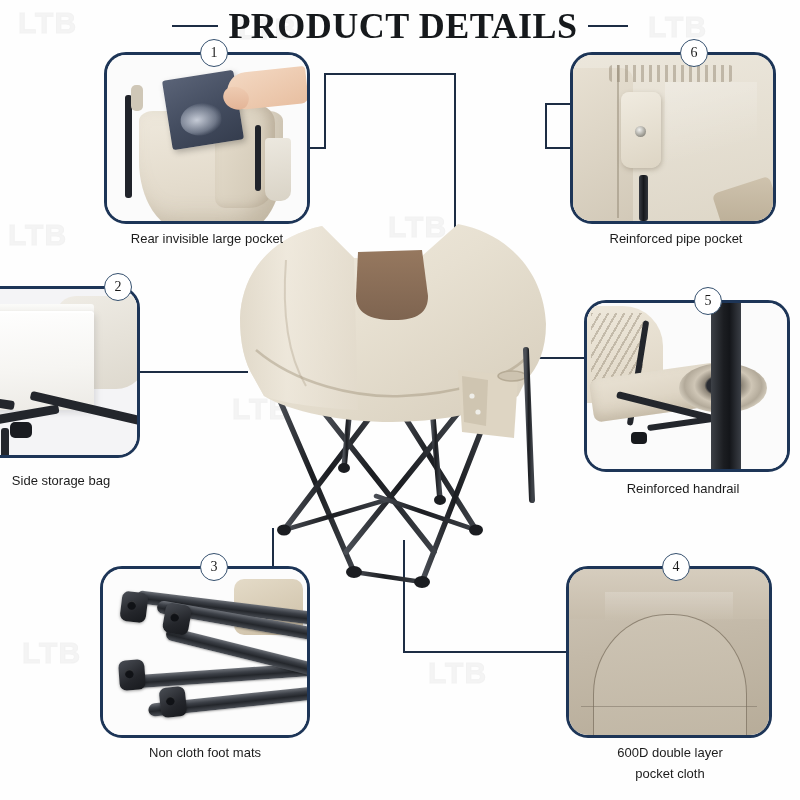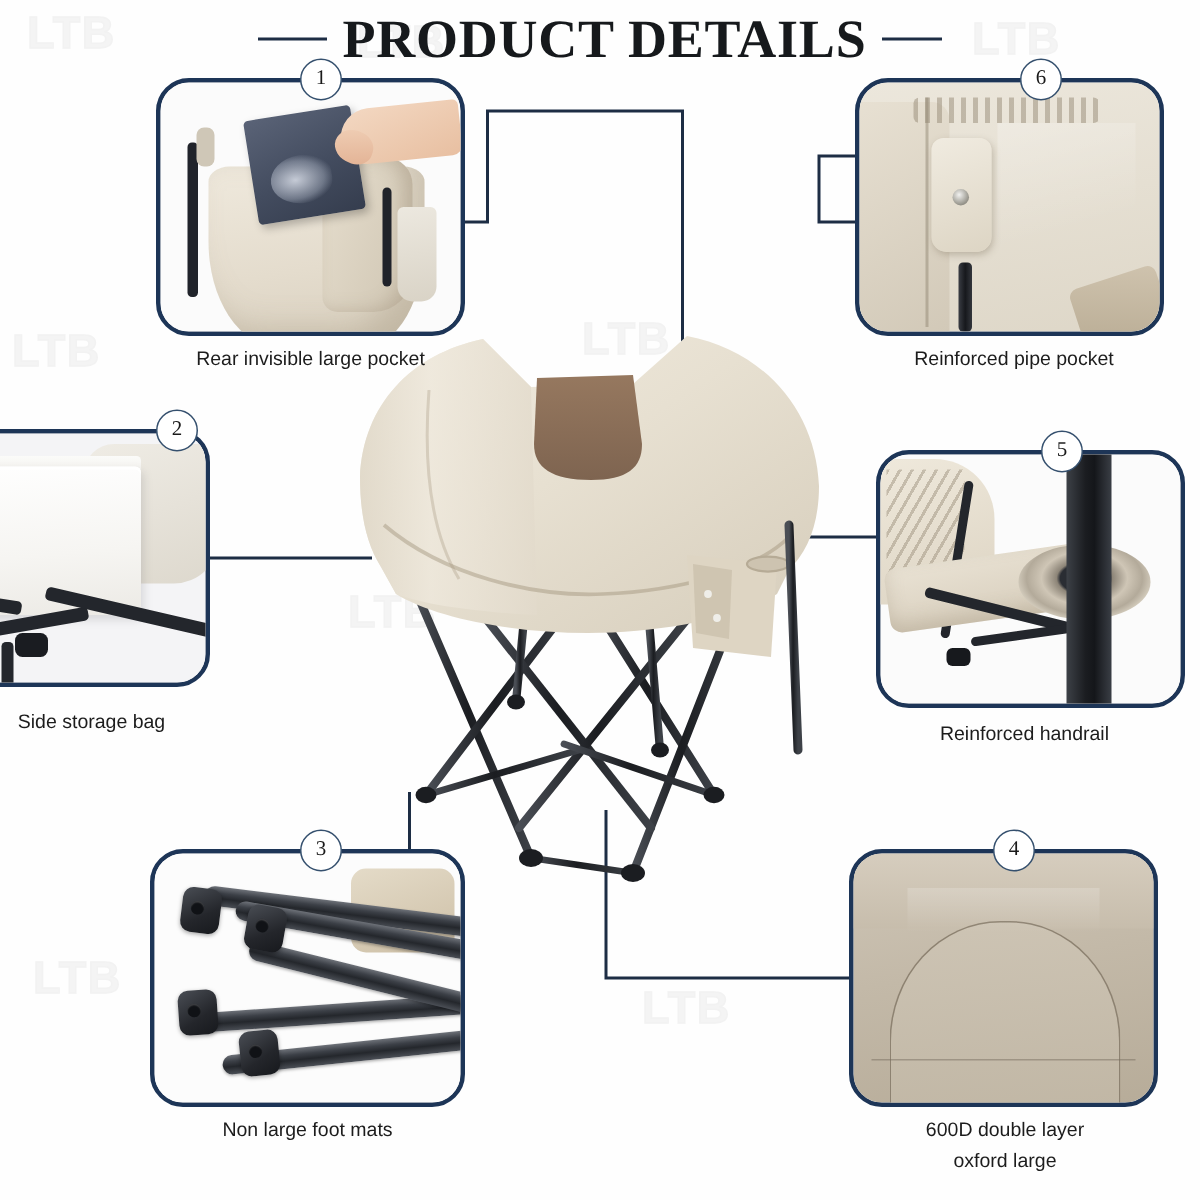--- a/index.html
+++ b/index.html
@@ -376,35 +376,35 @@
         <div class="tube" style="left:14%;top:60%;width:92%;transform:rotate(-4deg)"></div>
         <div class="tube" style="left:22%;top:76%;width:84%;transform:rotate(-6deg)"></div>
         <div class="tube" style="left:30%;top:46%;width:76%;transform:rotate(14deg)"></div>
         <div class="foot" style="left:9%;top:14%;transform:rotate(7deg)"></div>
         <div class="foot" style="left:30%;top:21%;transform:rotate(10deg)"></div>
         <div class="foot" style="left:8%;top:55%;transform:rotate(-4deg)"></div>
         <div class="foot" style="left:28%;top:71%;transform:rotate(-6deg)"></div>
           </div>
         </div>
         <div class="badge" style="left: 200px; top: 553px;">3</div>
-        <div class="caption" style="left: 66px; top: 742px; width: 278px;">Non large foot mats</div>
+        <div class="caption" style="left: 66px; top: 742px; width: 278px;">Non cloth foot mats</div>
       </div>
       <div class="callout" style="left: 0px; top: 0px;">
         <div class="frame" style="left: 566px; top: 566px; width: 206px; height: 172px;">
           <div class="photo">
             <div class="c4-bg"></div>
         <div class="c4-fold"></div>
         <div class="c4-arc"></div>
         <div class="c4-hem"></div>
         <div style="position:absolute;left:18%;top:14%;width:64%;height:18%;background:linear-gradient(180deg,rgba(255,255,255,.18),transparent)"></div>
           </div>
         </div>
         <div class="badge" style="left: 662px; top: 553px;">4</div>
         <div class="caption" style="left: 556px; top: 742px; width: 228px;">600D double layer
-oxford large</div>
+pocket cloth</div>
       </div>
       <div class="callout" style="left: 0px; top: 0px;">
         <div class="frame" style="left: 584px; top: 300px; width: 206px; height: 172px;">
           <div class="photo">
             <div class="c5-bg"></div>
         <div class="c5-back"></div>
         <div style="position:absolute;left:2%;top:6%;width:26%;height:44%;background:repeating-linear-gradient(120deg,rgba(150,138,118,.45) 0 2px,transparent 2px 7px)"></div>
         <div class="c5-leg" style="left:24%;top:10%;width:6px;height:64%;transform:rotate(9deg)"></div>
         <div class="c5-arm"></div>
         <div class="c5-leg" style="left:14%;top:62%;width:62%;height:7px;transform:rotate(14deg)"></div>

